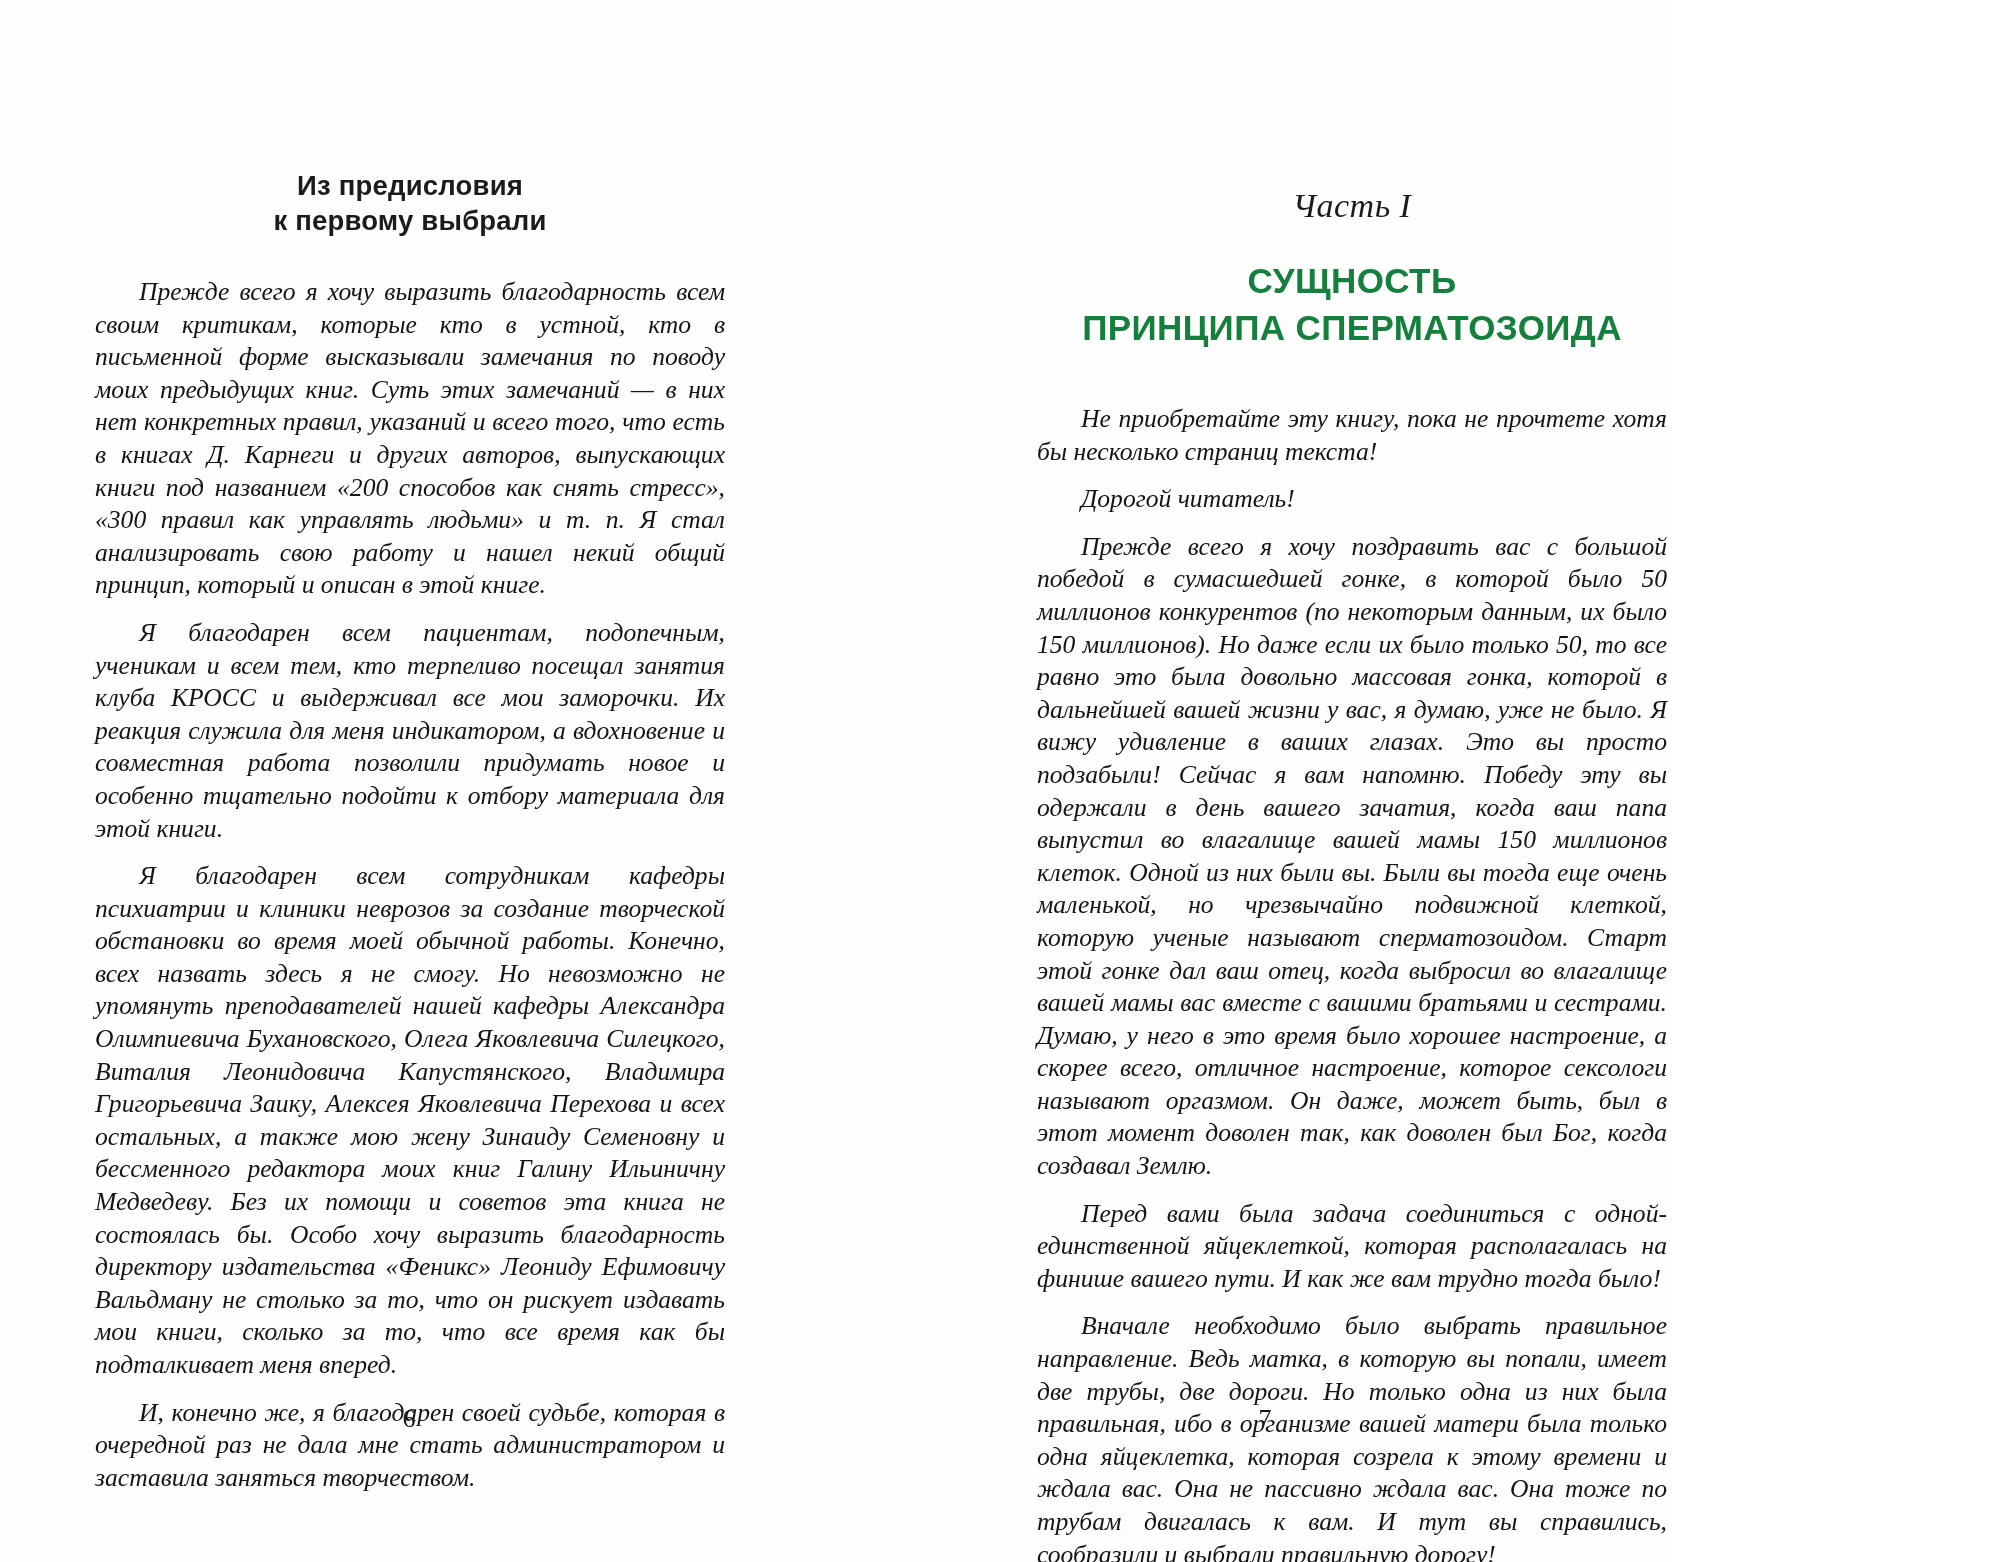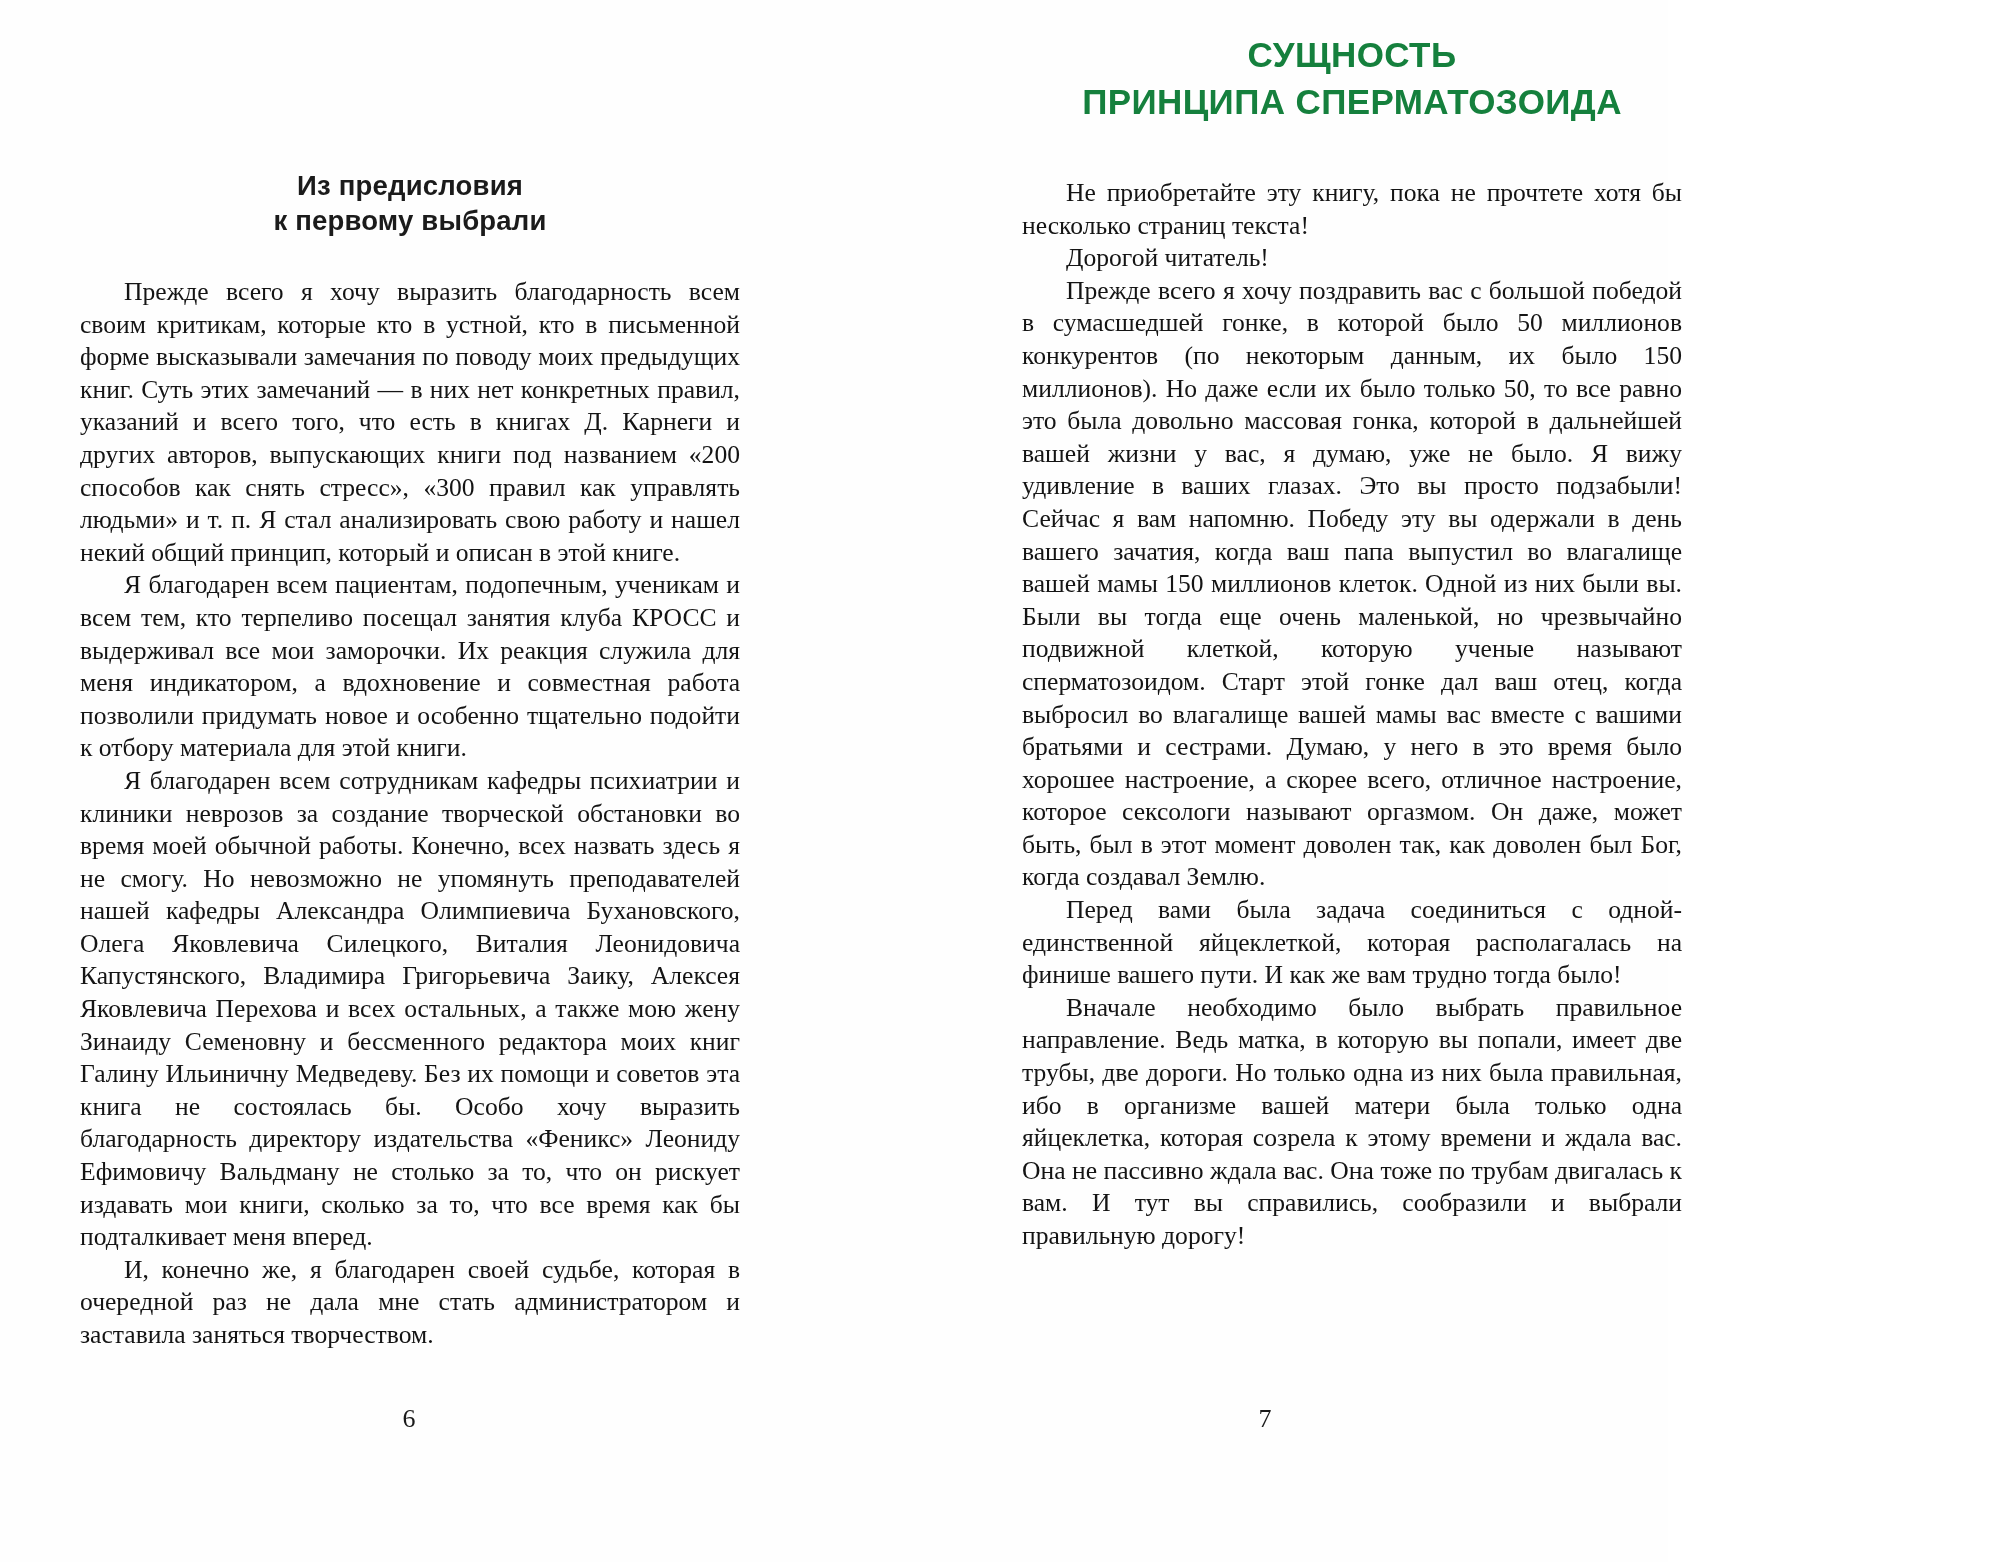--- a/index.html
+++ b/index.html
@@ -89,22 +89,23 @@
     font-size: 25.6px;
     line-height: 32.6px;
     text-align: justify;
     text-justify: inter-word;
     hyphens: manual;
     color: #141414;
   }
   .page-right .body-text { margin-top: 52px; }
 
   .body-text p {
-    margin: 0;
+    margin: 15px;
     text-indent: 44px;
+    font-style: italic;
   }
 
   
   .folio {
     position: absolute;
     bottom: 128px;
     width: 100%;
     text-align: center;
     font-size: 26px;
     color: #1a1a1a;
@@ -132,20 +133,21 @@
         <p>И, конечно же, я благодарен своей судьбе, которая в очередной раз не дала мне стать администратором и заставила заняться творчеством.</p>
       </div>
     </div>
 
     <div class="folio">6</div>
   </div>
 
   <div class="page page-right">
     <div class="page-inner">
 
+      <div class="part-label">Часть I</div>
 
       <div class="part-title">
         <div>СУЩНОСТЬ</div>
         <div>ПРИНЦИПА СПЕРМАТОЗОИДА</div>
       </div>
 
       <div class="body-text">
         <p>Не приобретайте эту книгу, пока не прочтете хотя бы несколько страниц текста!</p>
         <p>Дорогой читатель!</p>
         <p>Прежде всего я хочу поздравить вас с большой победой в сумасшедшей гонке, в которой было 50 миллионов конкурентов (по некоторым данным, их было 150 миллионов). Но даже если их было только 50, то все равно это была довольно массовая гонка, которой в дальнейшей вашей жизни у вас, я думаю, уже не было. Я вижу удивление в ваших глазах. Это вы просто подзабыли! Сейчас я вам напомню. Победу эту вы одержали в день вашего зачатия, когда ваш папа выпустил во влагалище вашей мамы 150 миллионов клеток. Одной из них были вы. Были вы тогда еще очень маленькой, но чрезвычайно подвижной клеткой, которую ученые называют сперматозоидом. Старт этой гонке дал ваш отец, когда выбросил во влагалище вашей мамы вас вместе с вашими братьями и сестрами. Думаю, у него в это время было хорошее настроение, а скорее всего, отличное настроение, которое сексологи называют оргазмом. Он даже, может быть, был в этот момент доволен так, как доволен был Бог, когда создавал Землю.</p>

